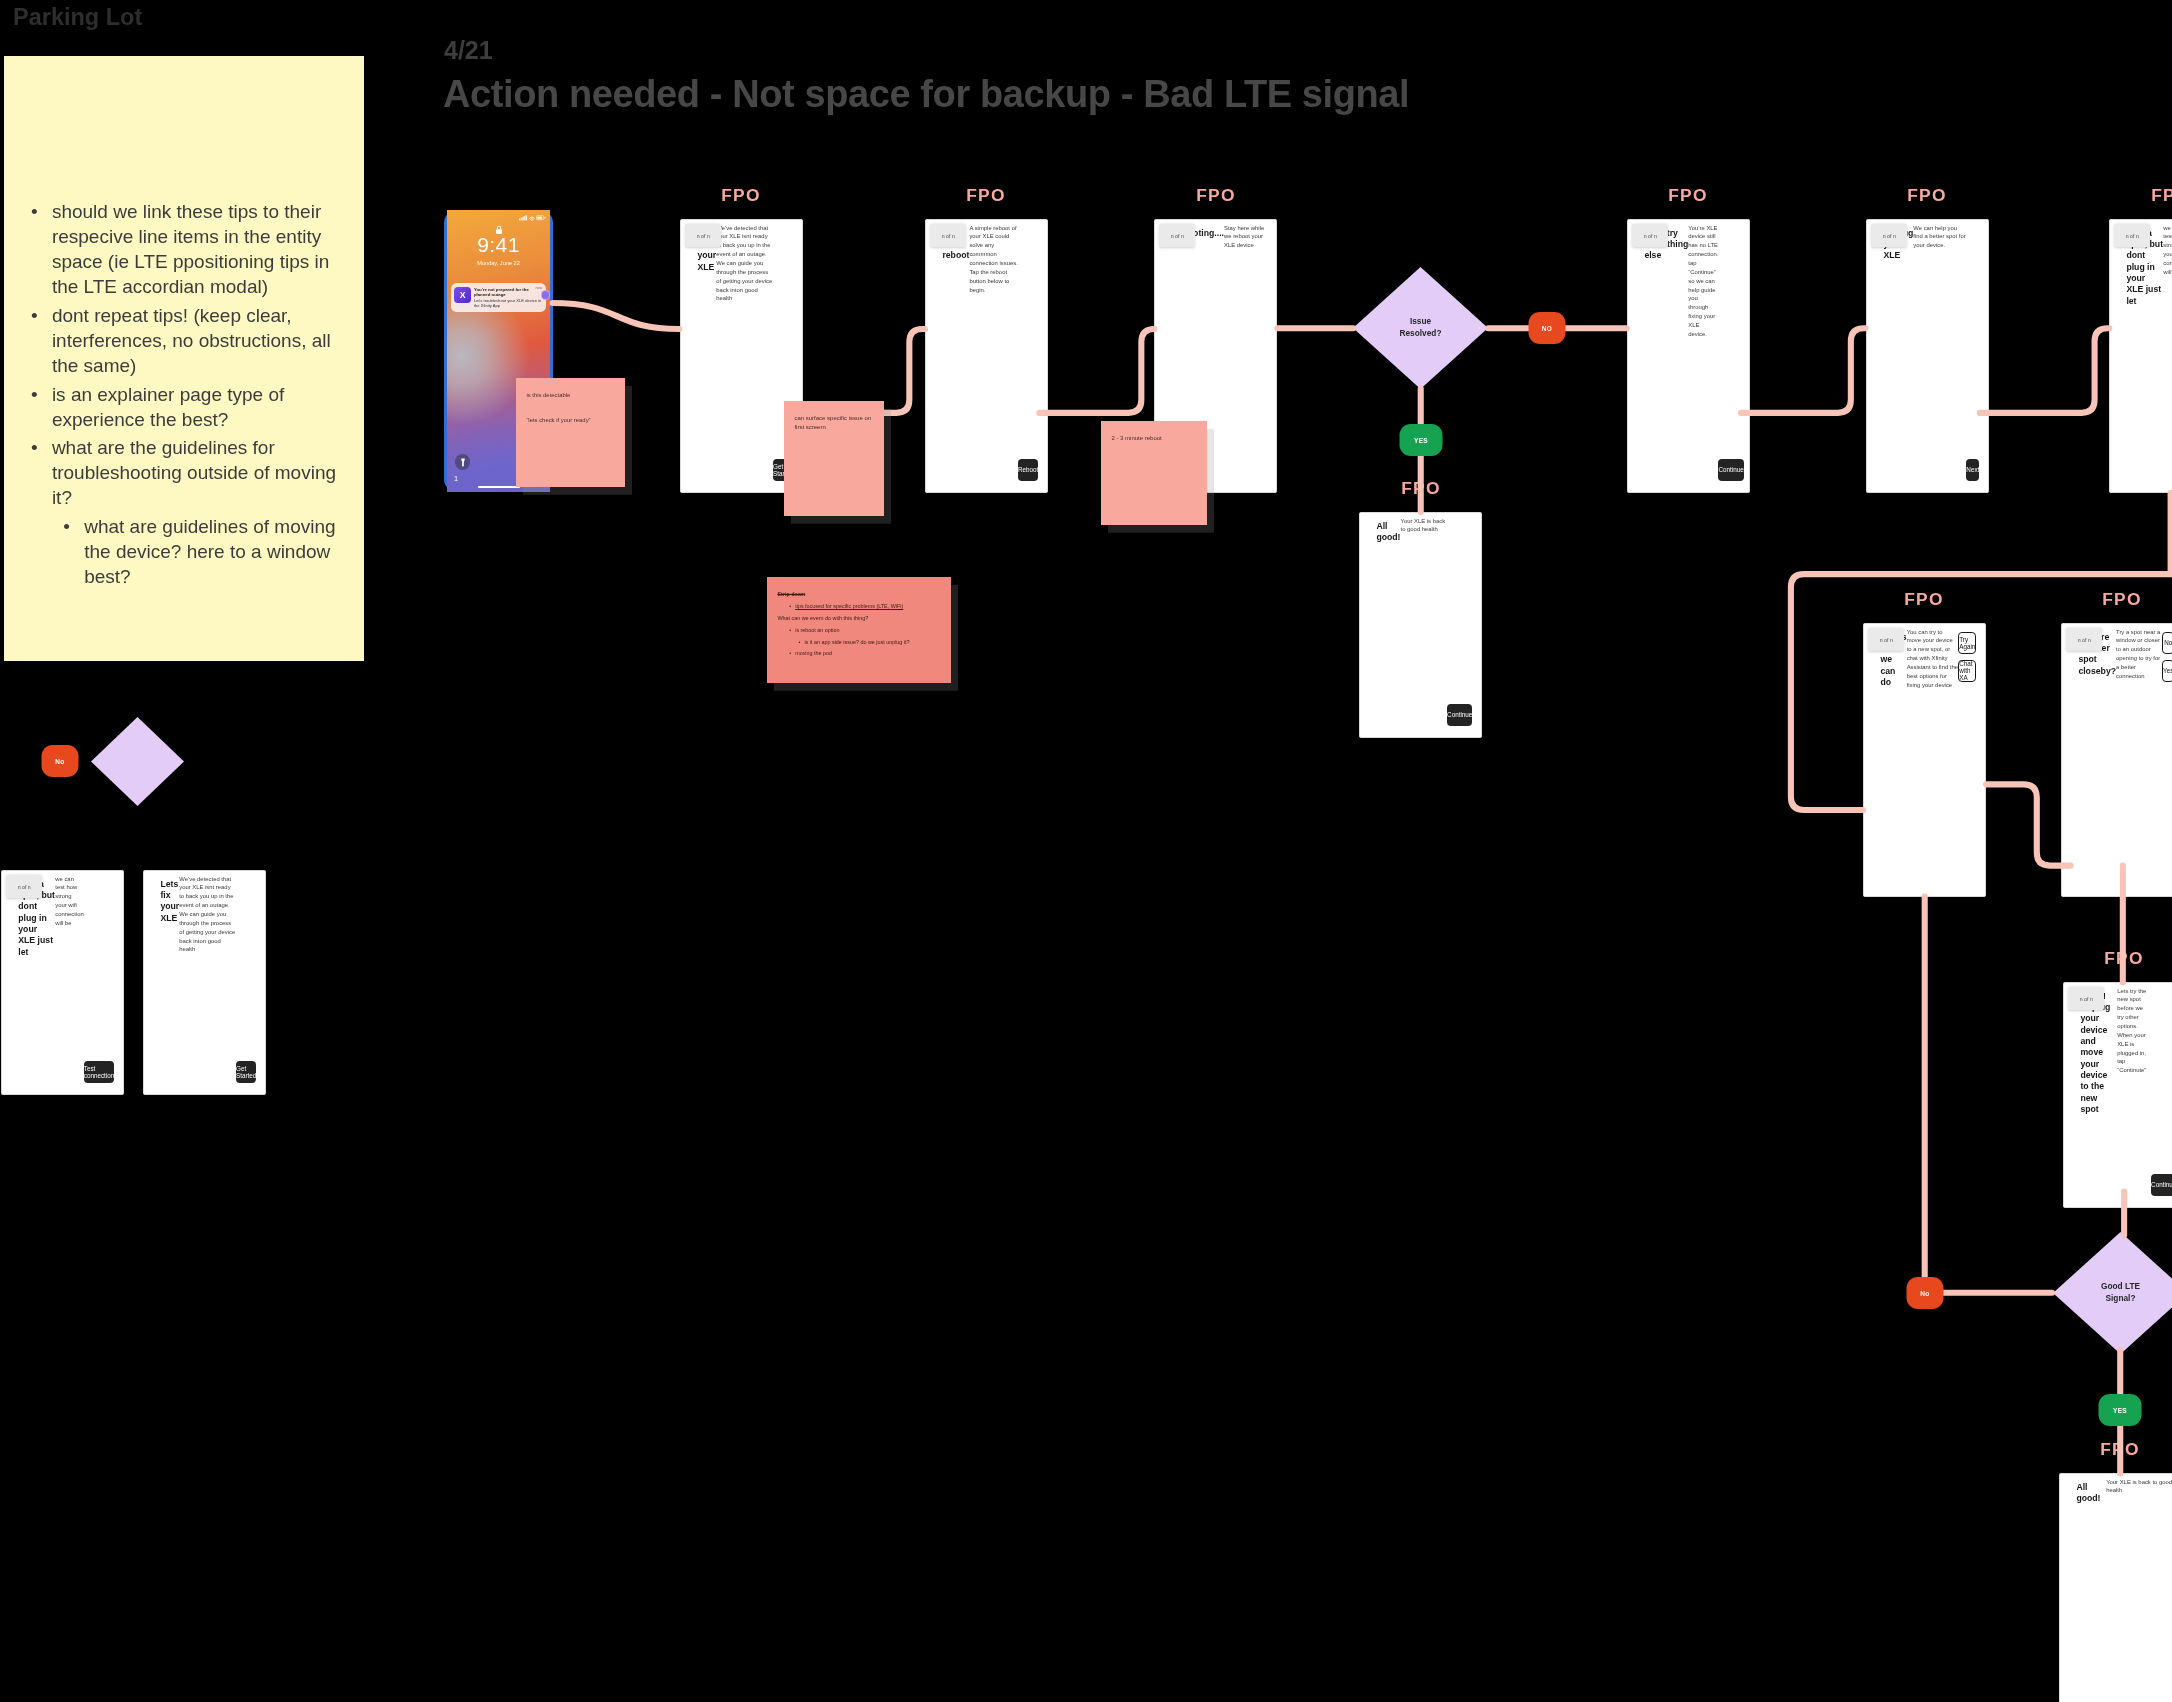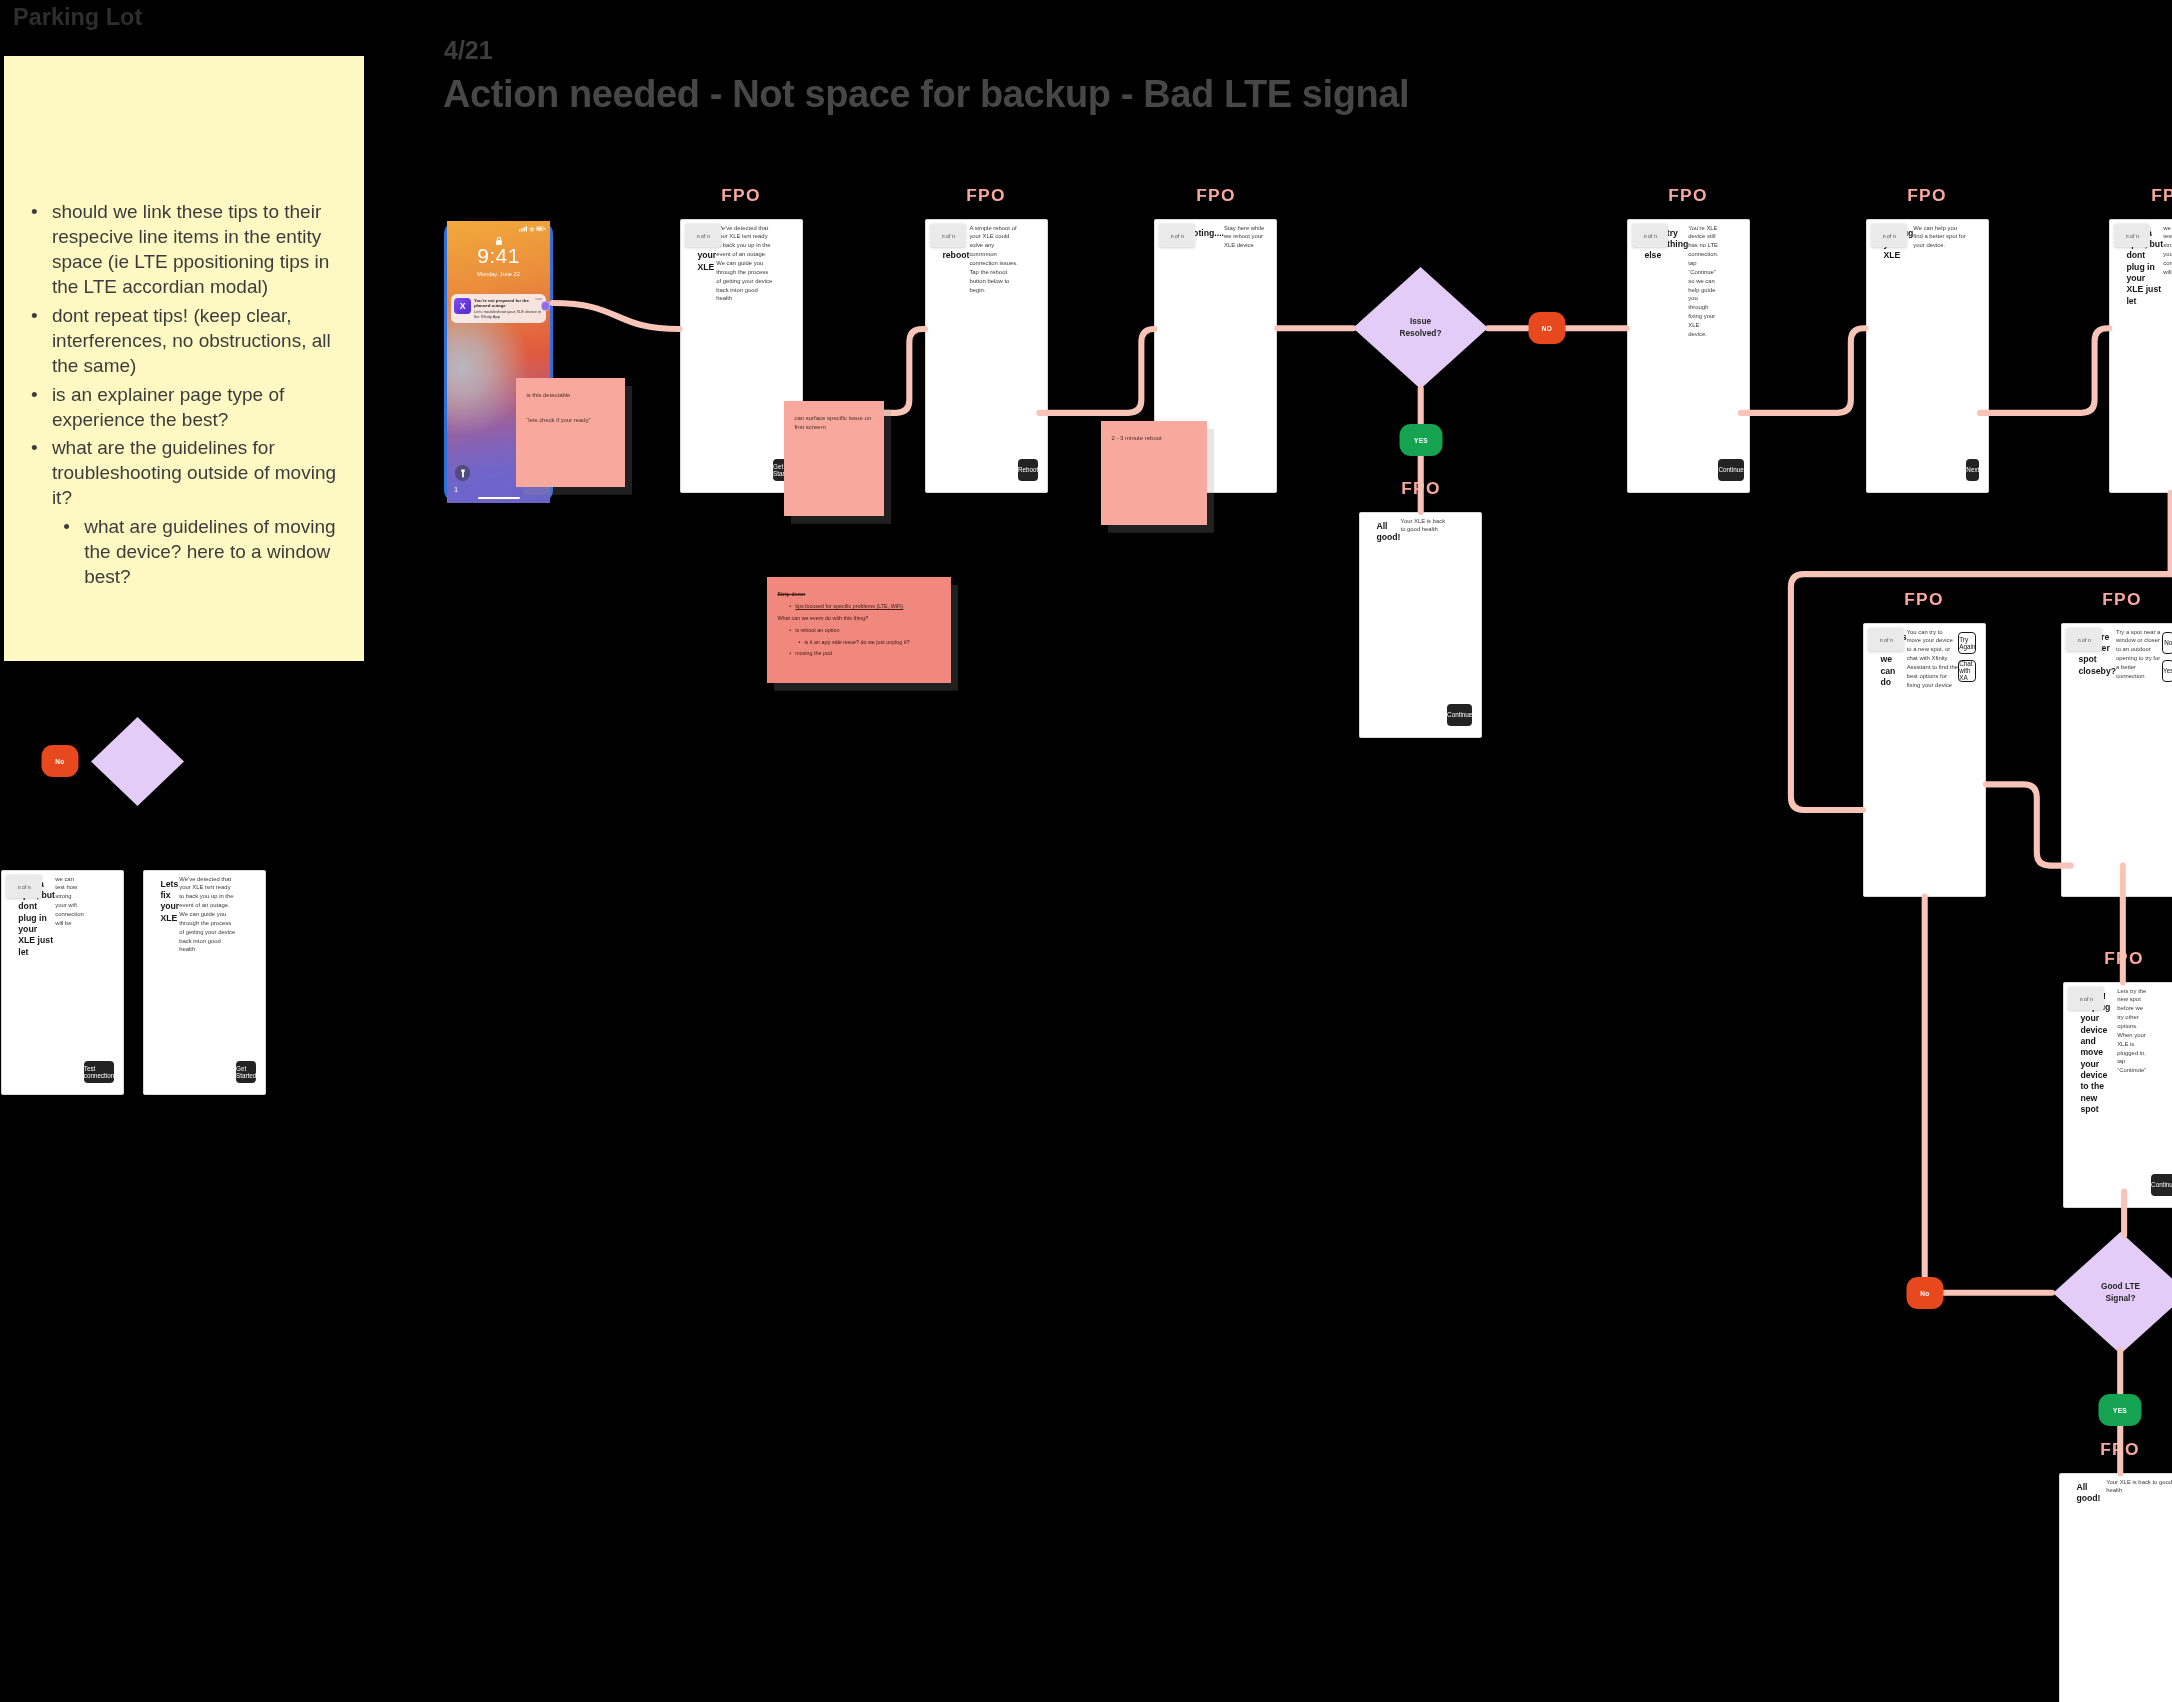--- a/index.html
+++ b/index.html
@@ -55,21 +55,21 @@
   .badge.red{background:#e8481e;width:37px;height:32px;}
   .badge.green{background:#15a351;width:43px;height:32px;}
 
   
   .sticky{position:absolute;background:#f9a89e;color:#463028;box-sizing:border-box;padding:13px 10.4px;
     font-size:5.9px;line-height:1.55;z-index:4;box-shadow:7px 7.8px 0 rgba(145,145,145,.22);}
   .sticky.red{background:#f1887e;color:#402018;}
   .sticky .para{min-height:1em;margin-bottom:5.2px;}
 
   
-  .phone{position:absolute;left:444px;top:221px;width:109px;height:282px;z-index:2;border-radius:13px;
+  .phone{position:absolute;left:444px;top:210px;width:109px;height:282px;z-index:2;border-radius:13px;
     background:#2e6fd8;padding:0 3px;box-sizing:border-box;}
   .screen{position:relative;width:100%;height:100%;overflow:hidden;
     background:
       radial-gradient(circle at 14% 52%, rgba(182,189,201,.95) 0%, rgba(182,189,201,.7) 16%, rgba(182,189,201,0) 40%),
       radial-gradient(circle at 35% 102%, rgba(110,100,205,.9) 0%, rgba(110,100,205,0) 46%),
       linear-gradient(168deg,#f2a93b 0%,#ea8d3c 24%,#e0593f 50%,#a75f93 72%,#6f68c8 88%,#5f63bb 100%);}
   .statusbar{position:absolute;top:4.3px;right:4.3px;}
   .lockicon{position:absolute;top:14.8px;left:50%;transform:translateX(-50%);}
   .time{position:absolute;top:22.6px;width:100%;text-align:center;font-size:21px;font-weight:300;color:#fff;letter-spacing:0.4px;}
   .date{position:absolute;top:50px;width:100%;text-align:center;font-size:5.6px;color:#fff;}

